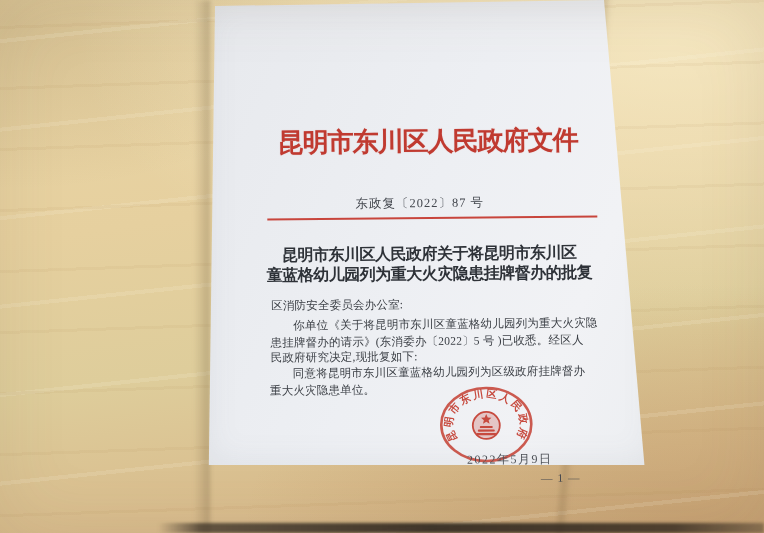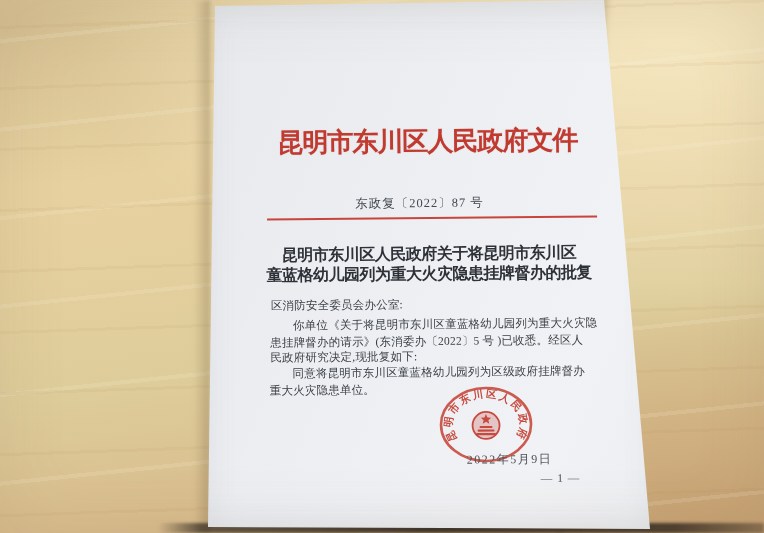--- a/index.html
+++ b/index.html
@@ -39,21 +39,21 @@
   }
   .shadow-bottom{
     position:absolute;left:158px;top:523px;width:606px;height:10px;
     background:linear-gradient(to right,
       rgba(52,44,36,0) 0%, rgba(52,44,36,0.72) 7%,
       rgba(40,34,28,0.88) 45%, rgba(46,38,30,0.80) 85%, rgba(66,54,42,0.45) 100%);
     filter:blur(1.5px);
   }
   
   .paper{
-    position:absolute;left:205px;top:0;width:450px;height:533px;
+    position:absolute;left:205px;top:0;width:450px;height:465px;
     clip-path:polygon(10px 6px, 399px 0px, 445px 529px, 3px 527px);
     background:linear-gradient(113deg, #e7e9ed 0%, #edeff3 48%, #f1f2f5 78%, #eceef1 100%);
     box-shadow:inset 0 0 34px rgba(98,104,116,0.10);
   }
   .content{
     position:absolute;inset:0;
     transform:rotate(-0.55deg);
     transform-origin:50% 40%;
   }
   .content > div{position:absolute;}

